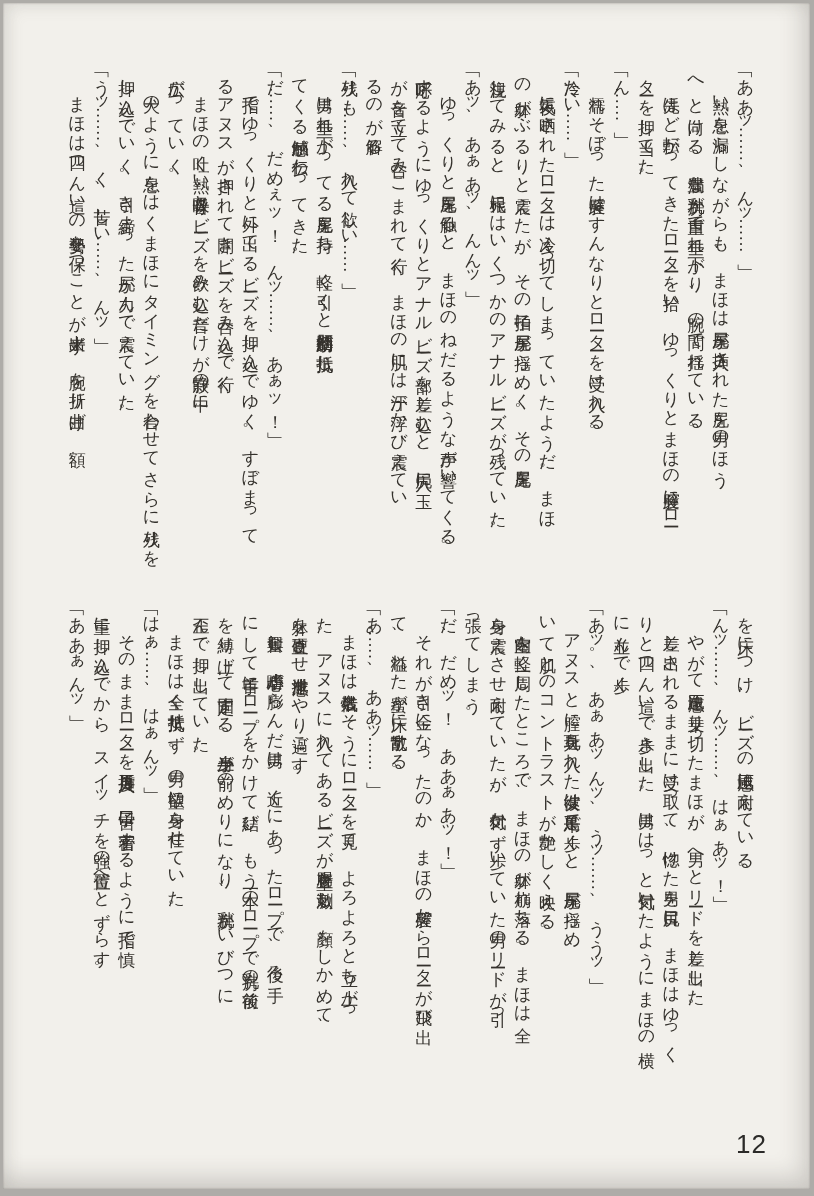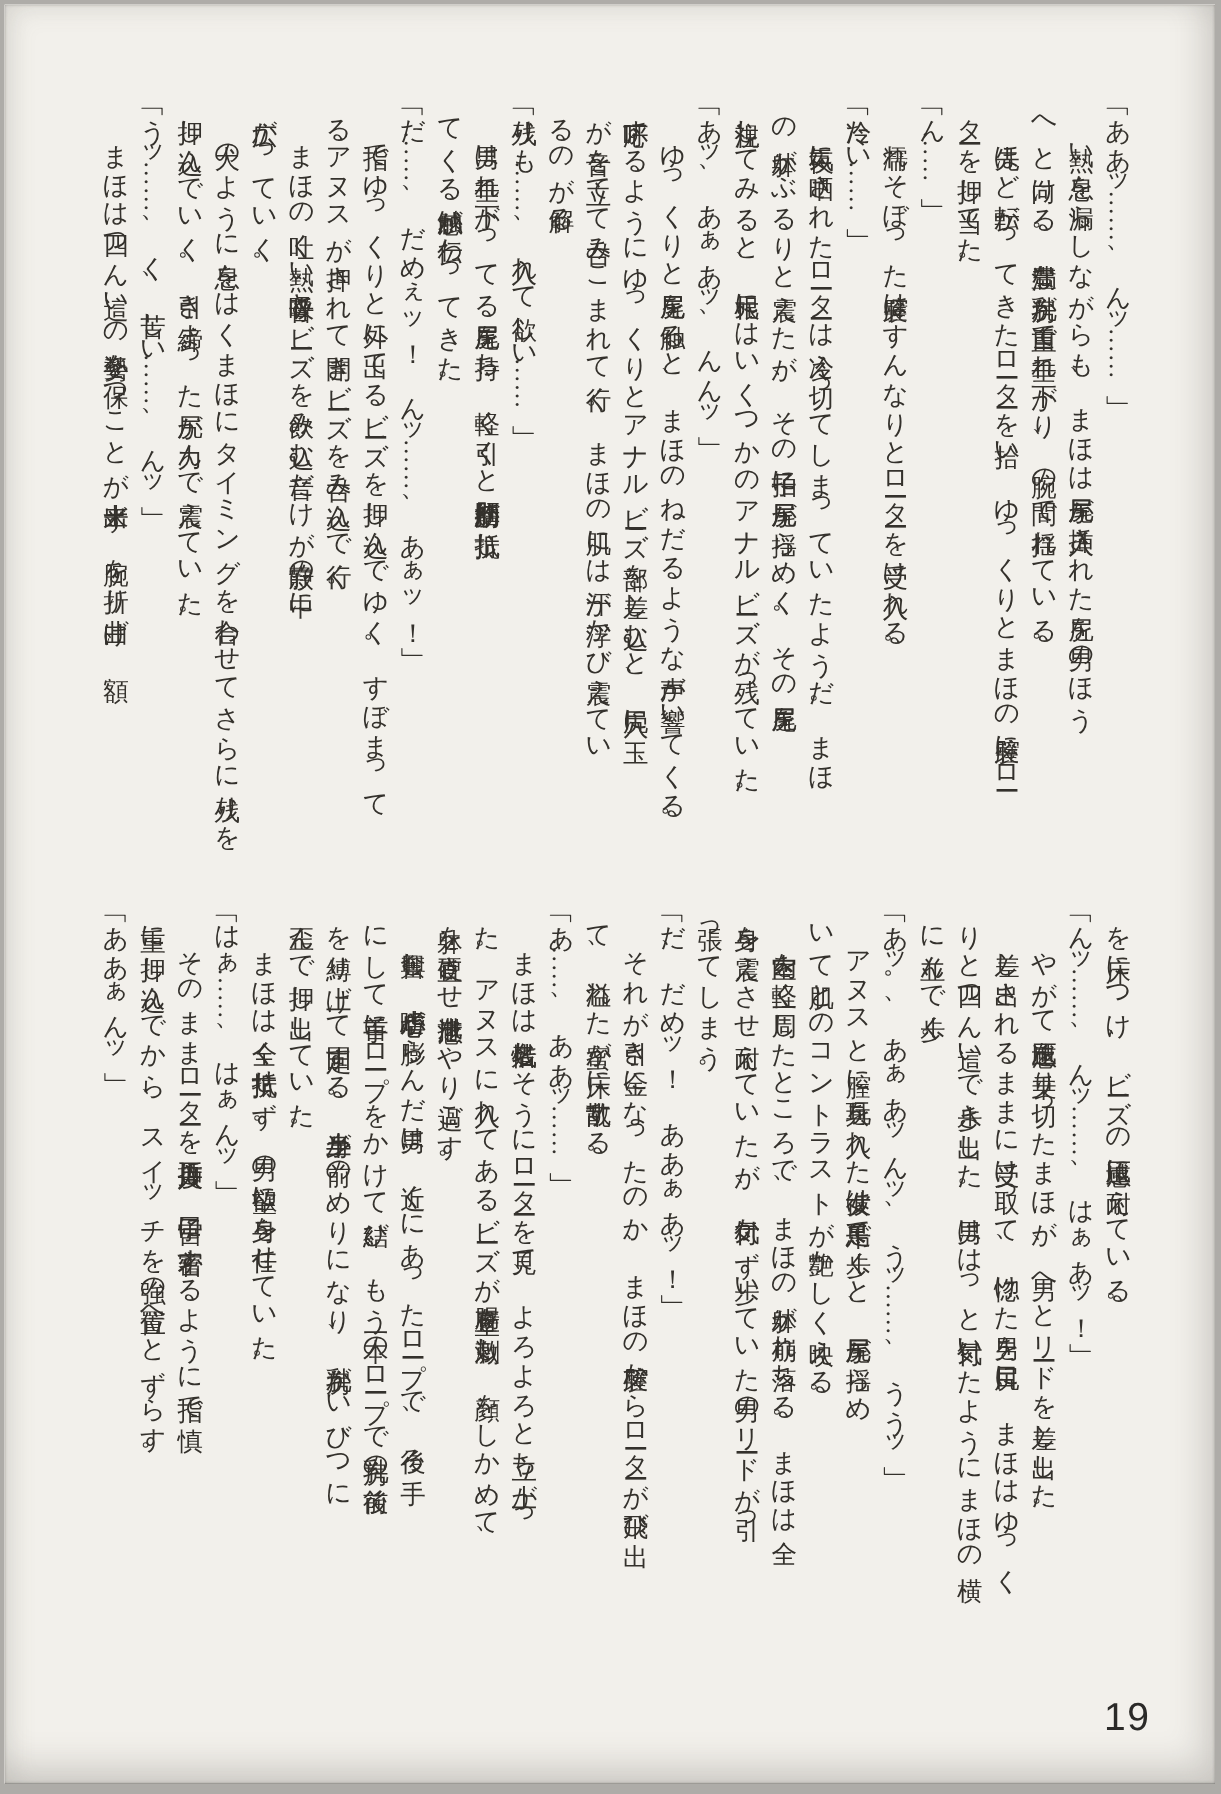--- a/index.html
+++ b/index.html
@@ -62,14 +62,14 @@
     color: #2b2a28;
     letter-spacing: 1px;
   }
 </style>
 </head>
 <body>
 
 <div class="page">
   <section class="text-block block-top"><div class="tline">「ああッ……、んッ……」</div><div class="tline">　熱い息を漏らしながらも、まほは尻尾が挿入された尻を男のほう</div><div class="tline">へと向ける。豊満な乳房が自重で垂れ下がり、腕の間で揺れている。</div><div class="tline">　先ほど転がってきたローターを拾い、ゆっくりとまほの膣襞にロー</div><div class="tline">ターを押し当てた。</div><div class="tline">「ん……」</div><div class="tline">　濡れそぼった膣襞はすんなりとローターを受け入れる。</div><div class="tline">「冷たい……」</div><div class="tline">　夜気に晒されたローターは冷え切ってしまっていたようだ。まほ</div><div class="tline">の躰がぶるりと震えたが、その拍子に尻尾が揺らめく。その尻尾を</div><div class="tline">注視してみると、根元にはいくつかのアナルビーズが残っていた。</div><div class="tline">「あッ、あぁあッ、んんッ」</div><div class="tline">　ゆっくりと尻尾を触ると、まほのねだるような声が響いてくる。</div><div class="tline">呼応するようにゆっくりとアナルビーズ部を差し込むと、尻穴に玉</div><div class="tline">が音を立てて呑みこまれて行く。まほの肌には汗が浮かび震えてい</div><div class="tline">るのが解る。</div><div class="tline">「残りも……、入れて欲しい……」</div><div class="tline">　男は垂れ下がってる尻尾を持ち、軽く引くと肛門括約筋が抵抗し</div><div class="tline">てくる感触が伝わってきた。</div><div class="tline">「だ……、だめぇッ！　んッ……、あぁッ！」</div><div class="tline">　指でゆっくりと外に出てるビーズを押し込んでゆく。すぼまって</div><div class="tline">るアヌスが押されて開きビーズを呑み込んで行く。</div><div class="tline">　まほの吐く熱い呼吸音とビーズを飲み込む音だけが静寂の中に</div><div class="tline">広がっていく。</div><div class="tline">　犬のように息をはくまほにタイミングを合わせてさらに残りを</div><div class="tline">押し込んでいく。引き締まった尻が力んで震えていた。</div><div class="tline">「うッ……、く、苦しい……、んッ」</div><div class="tline">　まほは四つん這いの姿勢を保つことが出来ず、腕を折り曲げ、額</div></section>
   <section class="text-block block-bottom"><div class="tline">を床につけ、ビーズの圧迫感に耐えている。</div><div class="tline">「んッ……、んッ……、はぁあッ！」</div><div class="tline">　やがて圧迫感を乗り切ったまほが、男へとリードを差し出した。</div><div class="tline">　差し出されるままに受け取って、惚けた男を尻目に、まほはゆっく</div><div class="tline">りと四つん這いで歩き出した。男ははっと気付いたようにまほの横</div><div class="tline">に並んで歩く。</div><div class="tline">「あッ。、あぁあッんッ、うッ……、ううッ」</div><div class="tline">　アヌスと膣に玩具を入れた彼女は千鳥足で歩くと、尻尾が揺らめ</div><div class="tline">いて肌とのコントラストが艶かしく映える。</div><div class="tline">　室内を軽く一周したところで、まほの躰が崩れ落ちる。まほは全</div><div class="tline">身を震えさせ耐えていたが、気付かず歩いていた男のリードが引っ</div><div class="tline">張ってしまう。</div><div class="tline">「だ、だめッ！　ああぁあッ！」</div><div class="tline">　それが引き金になったのか、まほの膣襞からローターが飛び出</div><div class="tline">て、溢れた蜜が床に散乱する。</div><div class="tline">「あ……、ああッ……」</div><div class="tline">　まほは名残惜しそうにローターを見て、よろよろと立ち上がっ</div><div class="tline">た。アヌスに入れてあるビーズが直腸壁を刺激し、顔をしかめて、</div><div class="tline">躰を硬直させ排泄感をやり過ごす。</div><div class="tline">　興奮し、嗜虐心が膨らんだ男は、近くにあったロープで、後ろ手</div><div class="tline">にして手首にロープをかけて結び、もう一本のロープで乳房の前後</div><div class="tline">を縛り上げて固定する。上半身が前のめりになり、乳房がいびつに</div><div class="tline">歪んで押し出していた。</div><div class="tline">　まほは全く抵抗せず。男の欲望に身を任せていた。</div><div class="tline">「はぁ……、はぁんッ」</div><div class="tline">　そのままローターを再度挿入し、子宮口に密着するように指で慎</div><div class="tline">重に押し込んでから、スイッチを強の位置へとずらす。</div><div class="tline">「ああぁんッ」</div></section>
-  <div class="page-number">19</div>
+  <div class="page-number">12</div>
 </div>
 
 </body></html>

